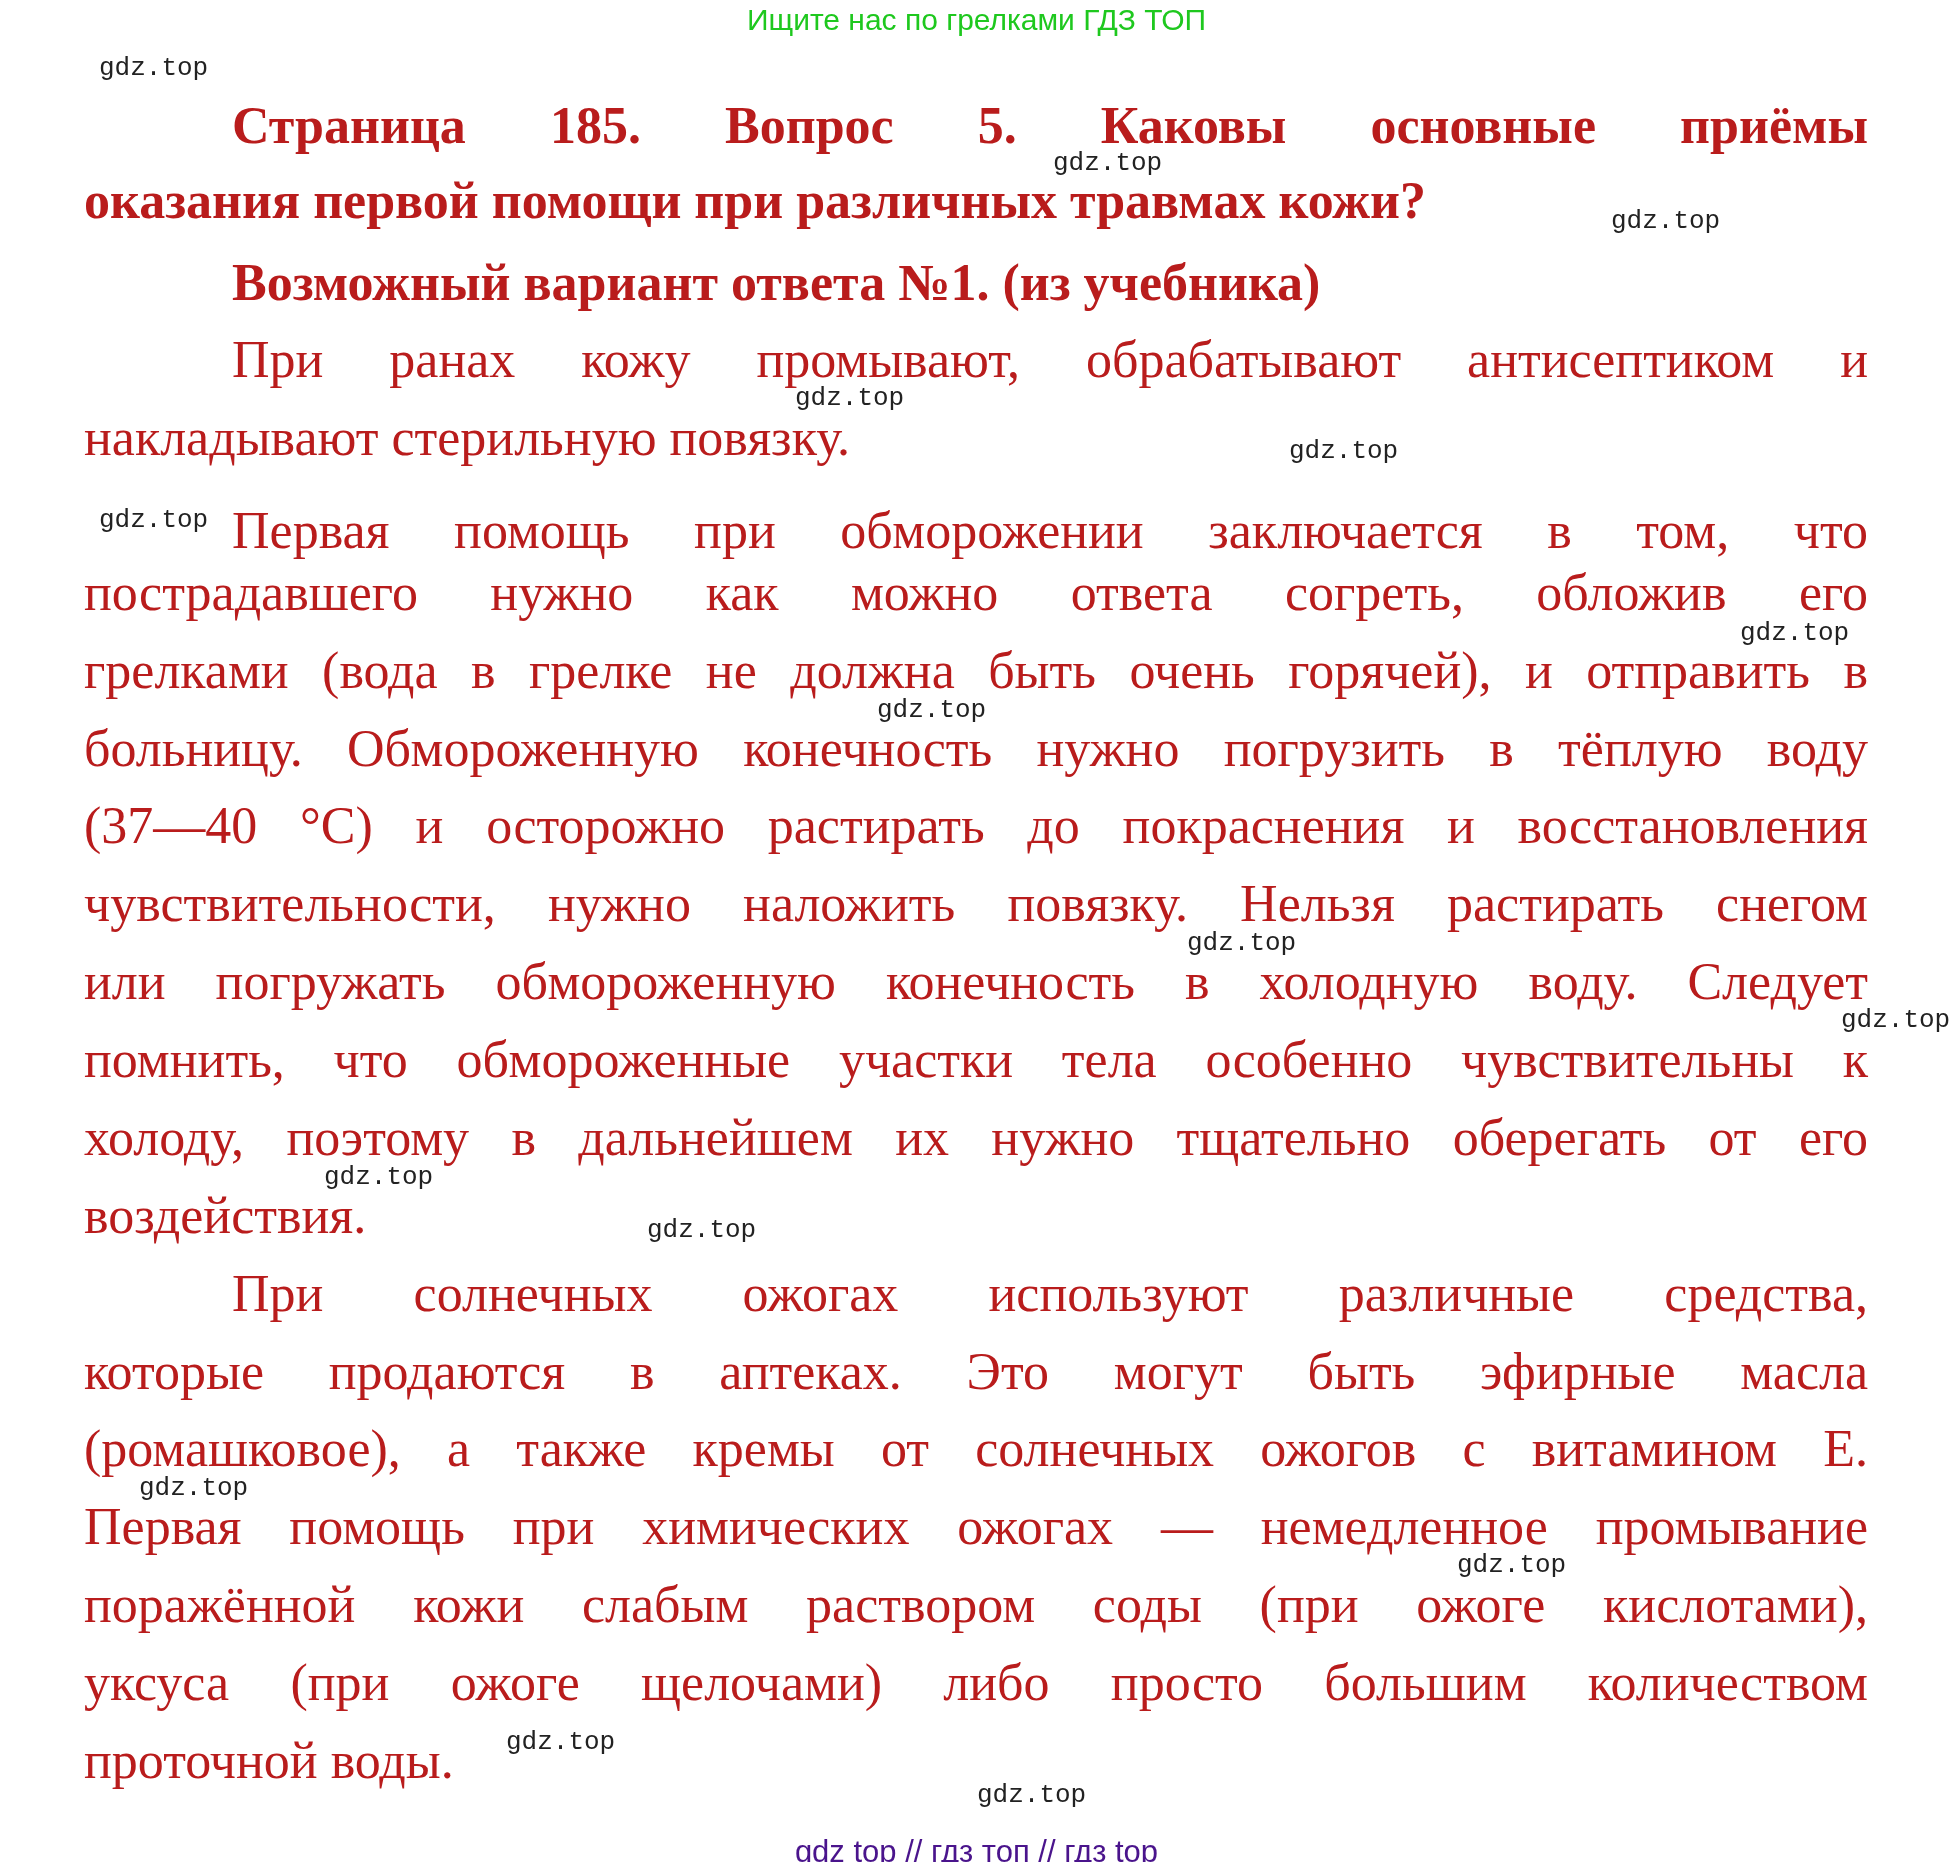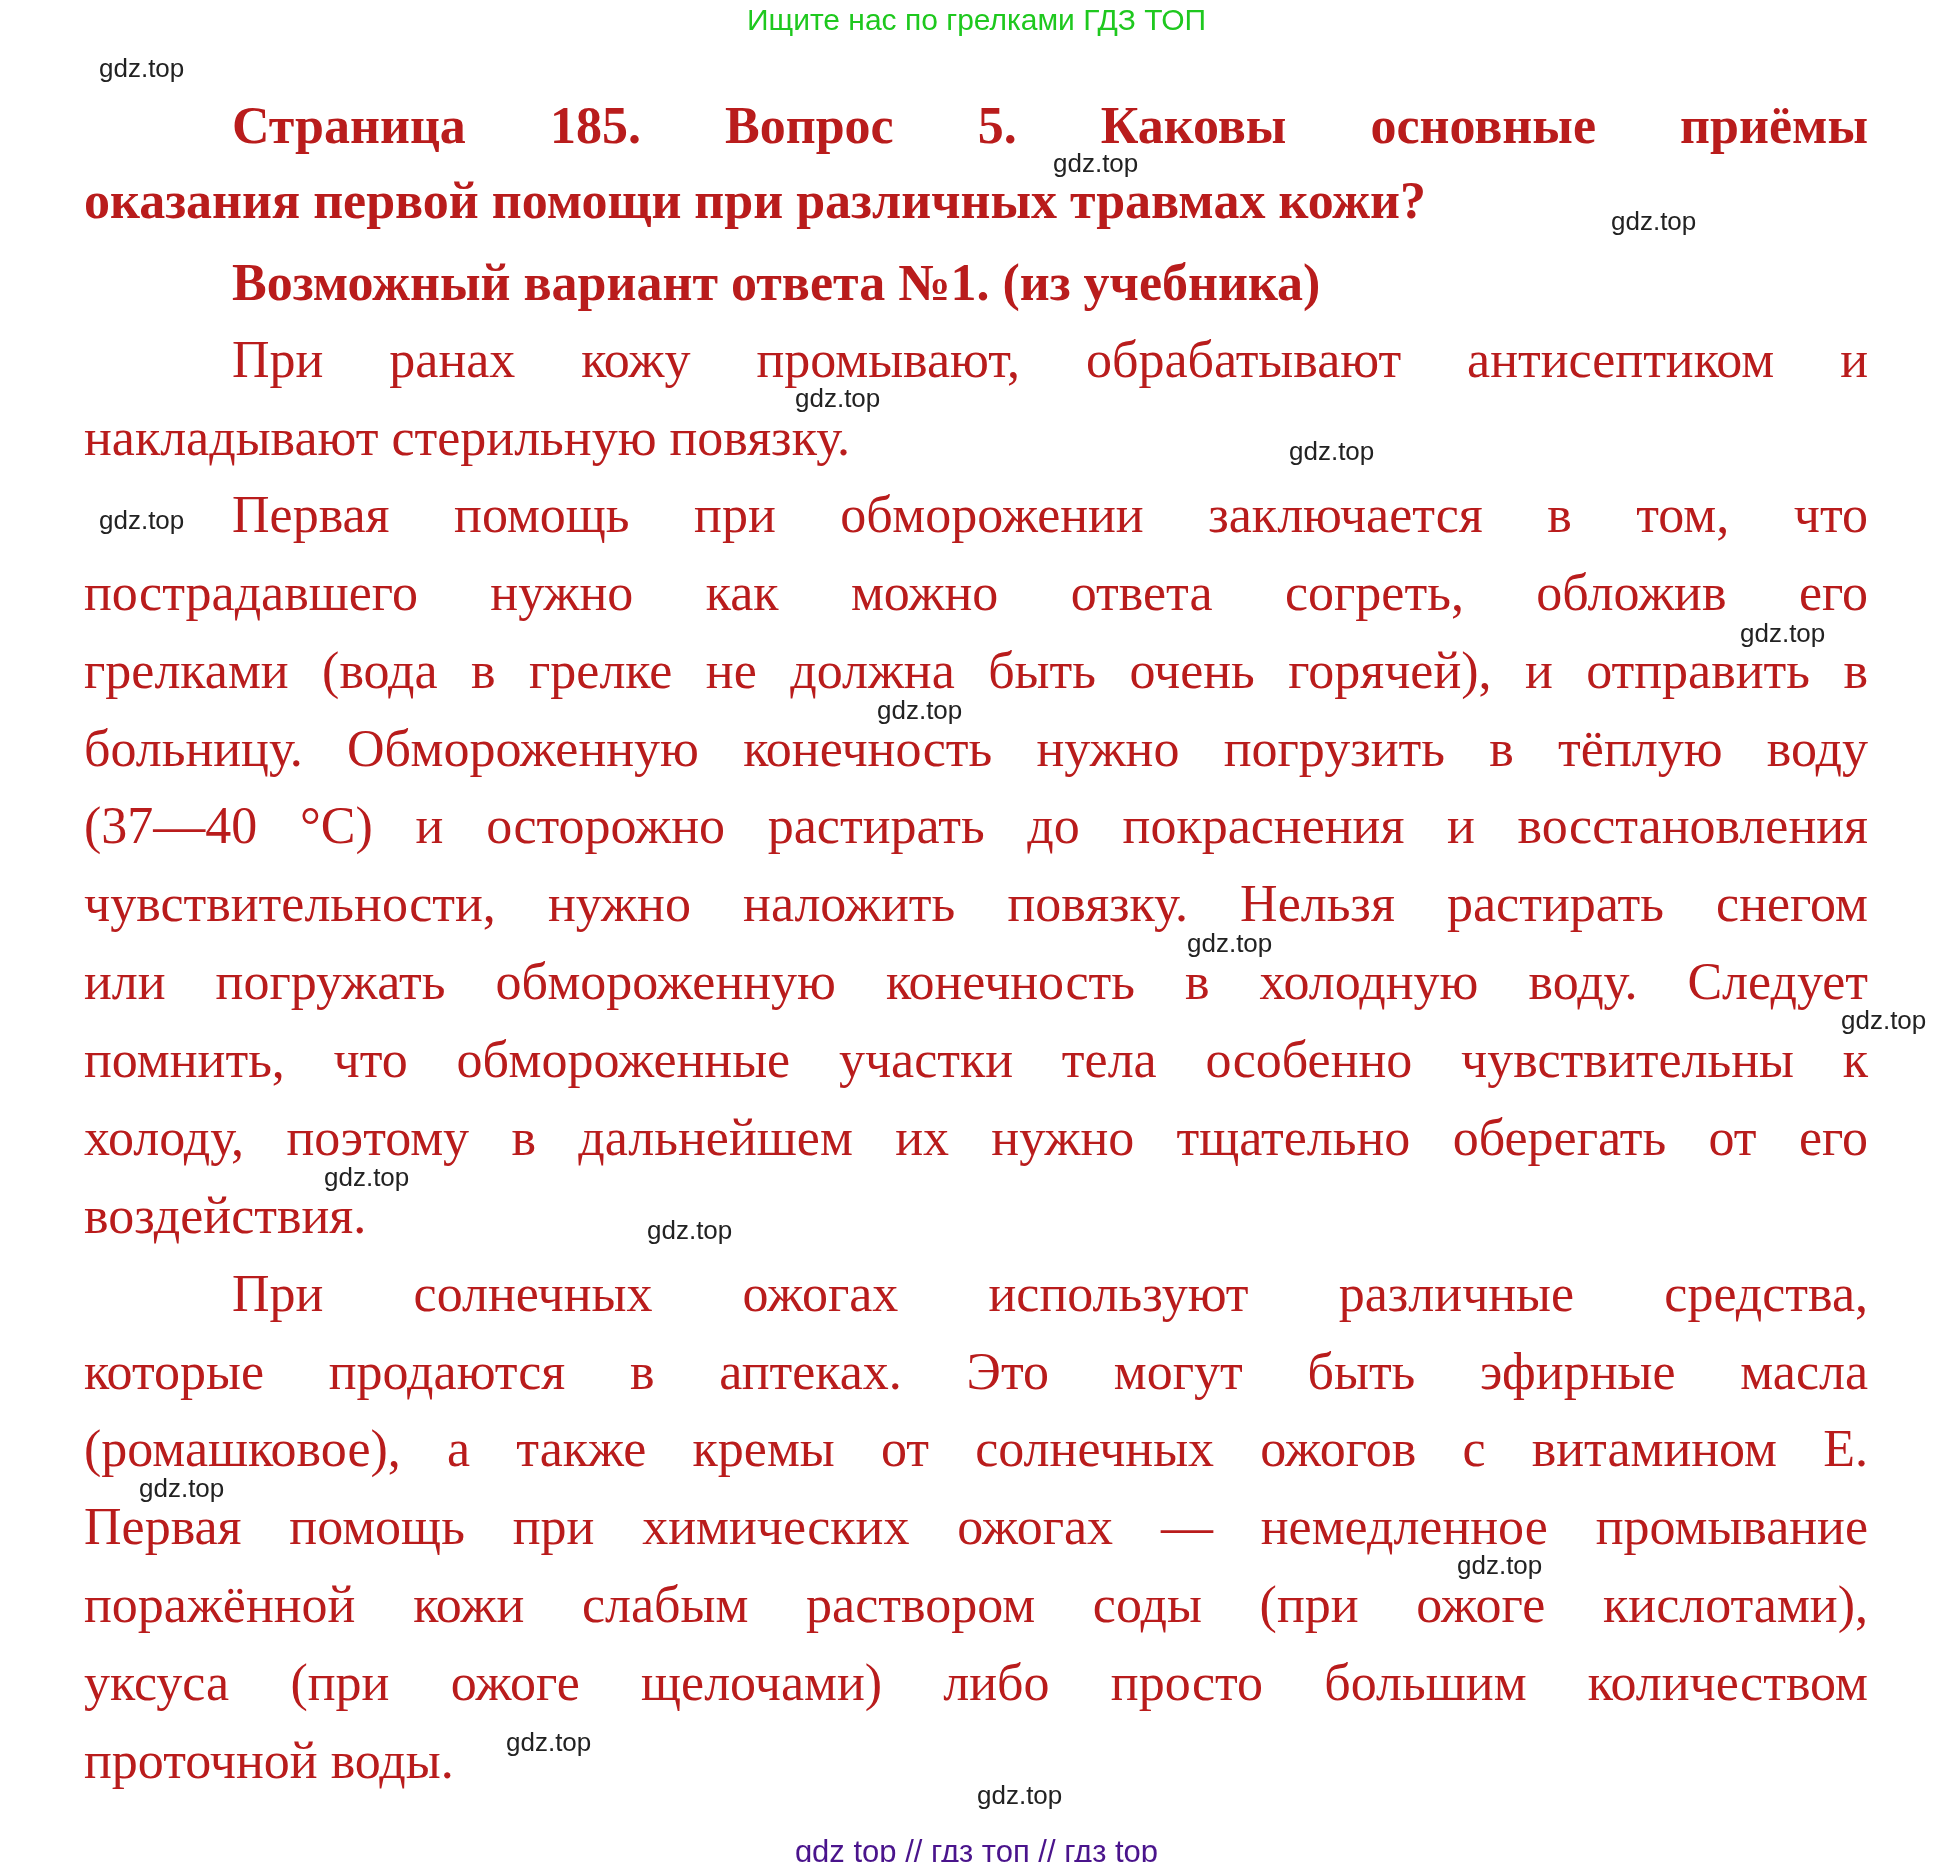--- a/index.html
+++ b/index.html
@@ -5,38 +5,38 @@
   html, body { margin:0; padding:0; background:#ffffff; }
   body { width:1953px; height:1862px; position:relative; overflow:hidden; }
   .hdr { position:absolute; left:0; width:1953px; top:2px; text-align:center;
          font-family:"Liberation Sans", sans-serif; font-size:30px; color:#1ec81e; line-height:36px; }
   .line { position:absolute; left:84px; width:1784px; height:78px; line-height:78px;
           font-family:"Liberation Serif", serif; font-size:52px; color:#b91c1c; white-space:nowrap;
           text-align:justify; text-align-last:justify; }
   .line.left { text-align:left; text-align-last:left; }
   .line.ind { left:232px; width:1636px; }
   .line.bold { font-weight:bold; }
-  .wm { position:absolute; font-family:Liberation Sans, sans-serif; font-size:26px; color:#222;
+  .wm { position:absolute; font-family:Liberation Mono, monospace; font-size:26px; color:#222;
         line-height:30px; white-space:nowrap; }
   .ftr { position:absolute; left:0; width:1953px; top:1834px; text-align:center;
          font-family:"Liberation Sans", sans-serif; font-size:31px; color:#4a148c; line-height:36px; }
 </style>
 </head>
 <body>
 
 <div class="hdr">Ищите нас по грелками ГДЗ ТОП</div>
 
 <div class="line bold ind" style="top:87px">Страница 185. Вопрос 5.     Каковы     основные     приёмы</div>
 <div class="line bold left" style="top:162px">оказания первой помощи при различных травмах кожи?</div>
 
 <div class="line bold ind left" style="top:244px">Возможный вариант ответа №1. (из учебника)</div>
 
 <div class="line ind" style="top:321px">При ранах кожу промывают, обрабатывают антисептиком и</div>
 <div class="line left" style="top:399px">накладывают стерильную повязку.</div>
-<div class="line ind" style="top:476px">Первая помощь при обморожении заключается в том, что</div>
+<div class="line ind" style="top:492px">Первая помощь при обморожении заключается в том, что</div>
 <div class="line" style="top:554px">пострадавшего нужно как можно ответа согреть, обложив его</div>
 <div class="line" style="top:632px">грелками (вода в грелке не должна быть очень горячей), и отправить в</div>
 <div class="line" style="top:710px">больницу. Обмороженную конечность нужно погрузить в тёплую воду</div>
 <div class="line" style="top:787px">(37—40 °С) и осторожно растирать до покраснения и восстановления</div>
 <div class="line" style="top:865px">чувствительности, нужно наложить повязку. Нельзя растирать снегом</div>
 <div class="line" style="top:943px">или погружать обмороженную конечность в холодную воду. Следует</div>
 <div class="line" style="top:1021px">помнить, что обмороженные участки тела особенно чувствительны к</div>
 <div class="line" style="top:1099px">холоду, поэтому в дальнейшем их нужно тщательно оберегать от его</div>
 <div class="line left" style="top:1177px">воздействия.</div>
 <div class="line ind" style="top:1255px">При солнечных ожогах используют различные средства,</div>

